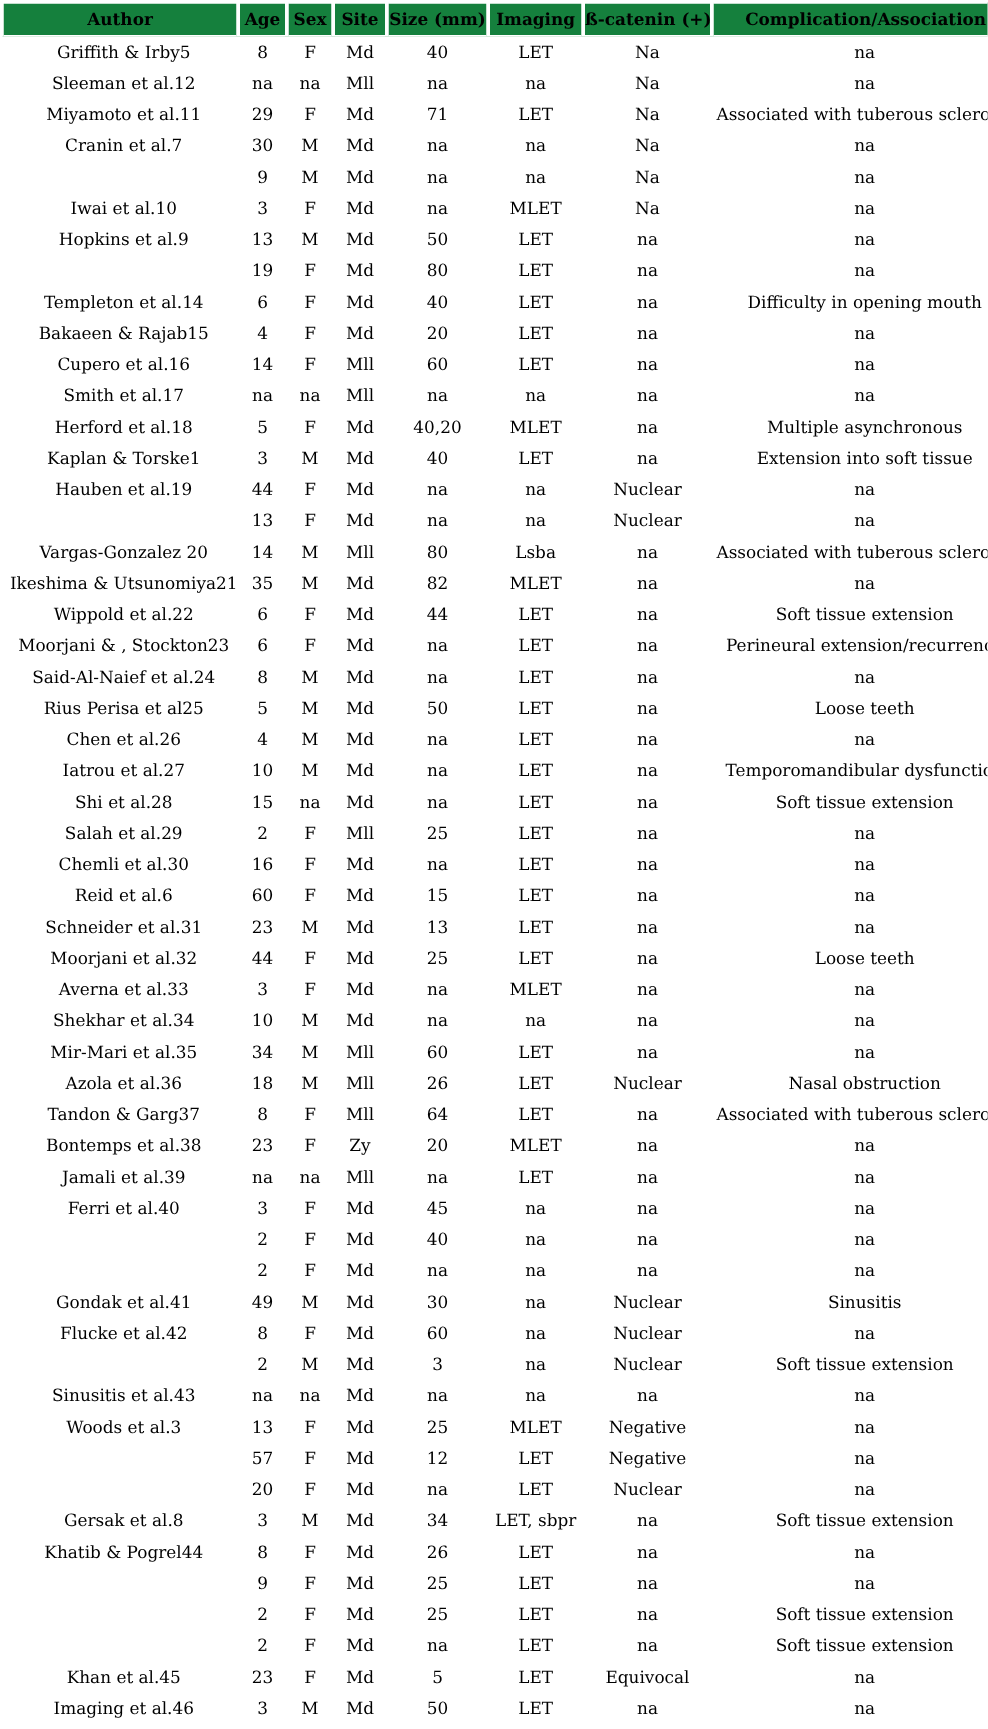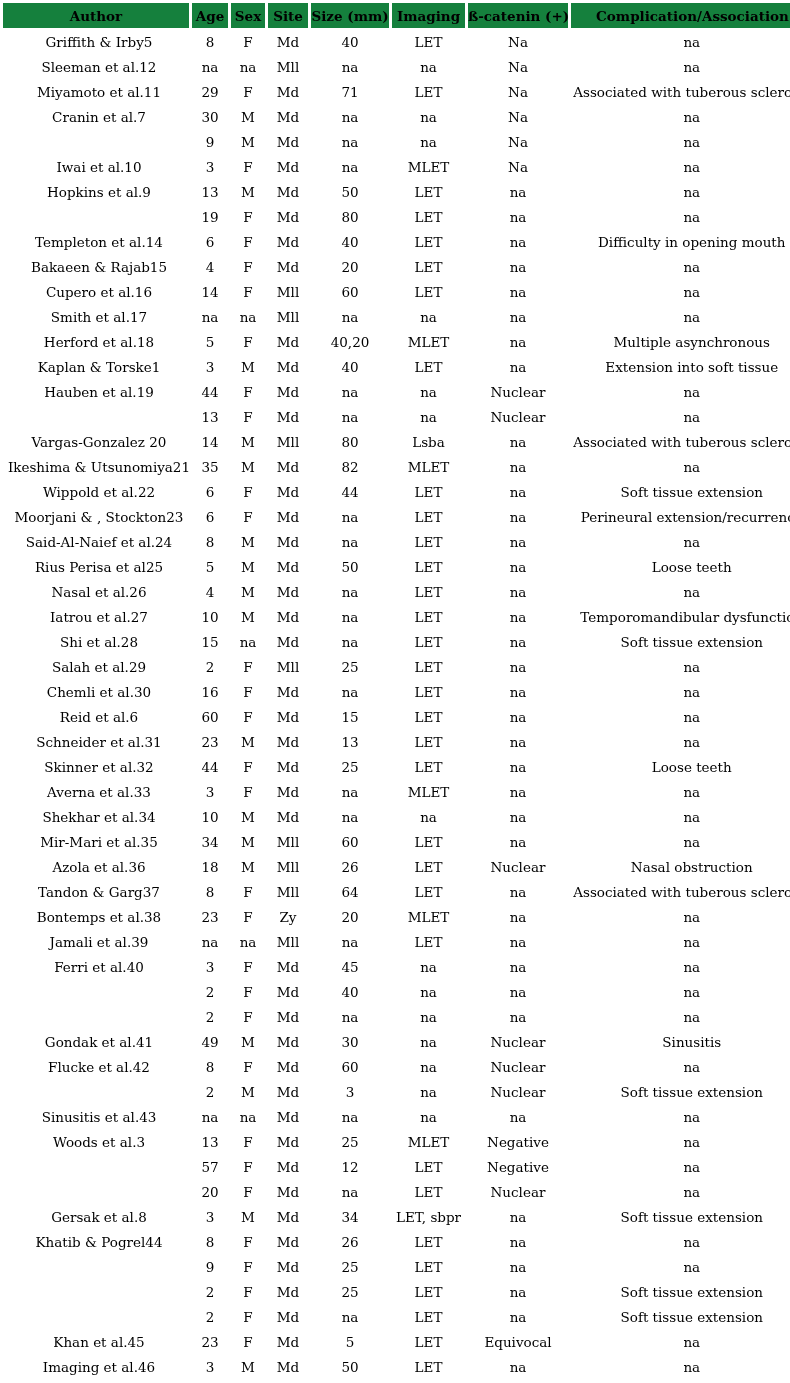--- a/index.html
+++ b/index.html
@@ -300,21 +300,21 @@
           <td class="col-author">Rius Perisa et al25</td>
           <td class="col-age">5</td>
           <td class="col-sex">M</td>
           <td class="col-site">Md</td>
           <td class="col-size">50</td>
           <td class="col-imaging">LET</td>
           <td class="col-bcat">na</td>
           <td class="col-comp">Loose teeth</td>
         </tr>
         <tr class="data-row">
-          <td class="col-author">Nasal et al.26</td>
+          <td class="col-author">Chen et al.26</td>
           <td class="col-age">4</td>
           <td class="col-sex">M</td>
           <td class="col-site">Md</td>
           <td class="col-size">na</td>
           <td class="col-imaging">LET</td>
           <td class="col-bcat">na</td>
           <td class="col-comp">na</td>
         </tr>
         <tr class="data-row">
           <td class="col-author">Iatrou et al.27</td>
@@ -370,21 +370,21 @@
           <td class="col-author">Schneider et al.31</td>
           <td class="col-age">23</td>
           <td class="col-sex">M</td>
           <td class="col-site">Md</td>
           <td class="col-size">13</td>
           <td class="col-imaging">LET</td>
           <td class="col-bcat">na</td>
           <td class="col-comp">na</td>
         </tr>
         <tr class="data-row">
-          <td class="col-author">Skinner et al.32</td>
+          <td class="col-author">Moorjani et al.32</td>
           <td class="col-age">44</td>
           <td class="col-sex">F</td>
           <td class="col-site">Md</td>
           <td class="col-size">25</td>
           <td class="col-imaging">LET</td>
           <td class="col-bcat">na</td>
           <td class="col-comp">Loose teeth</td>
         </tr>
         <tr class="data-row">
           <td class="col-author">Averna et al.33</td>

